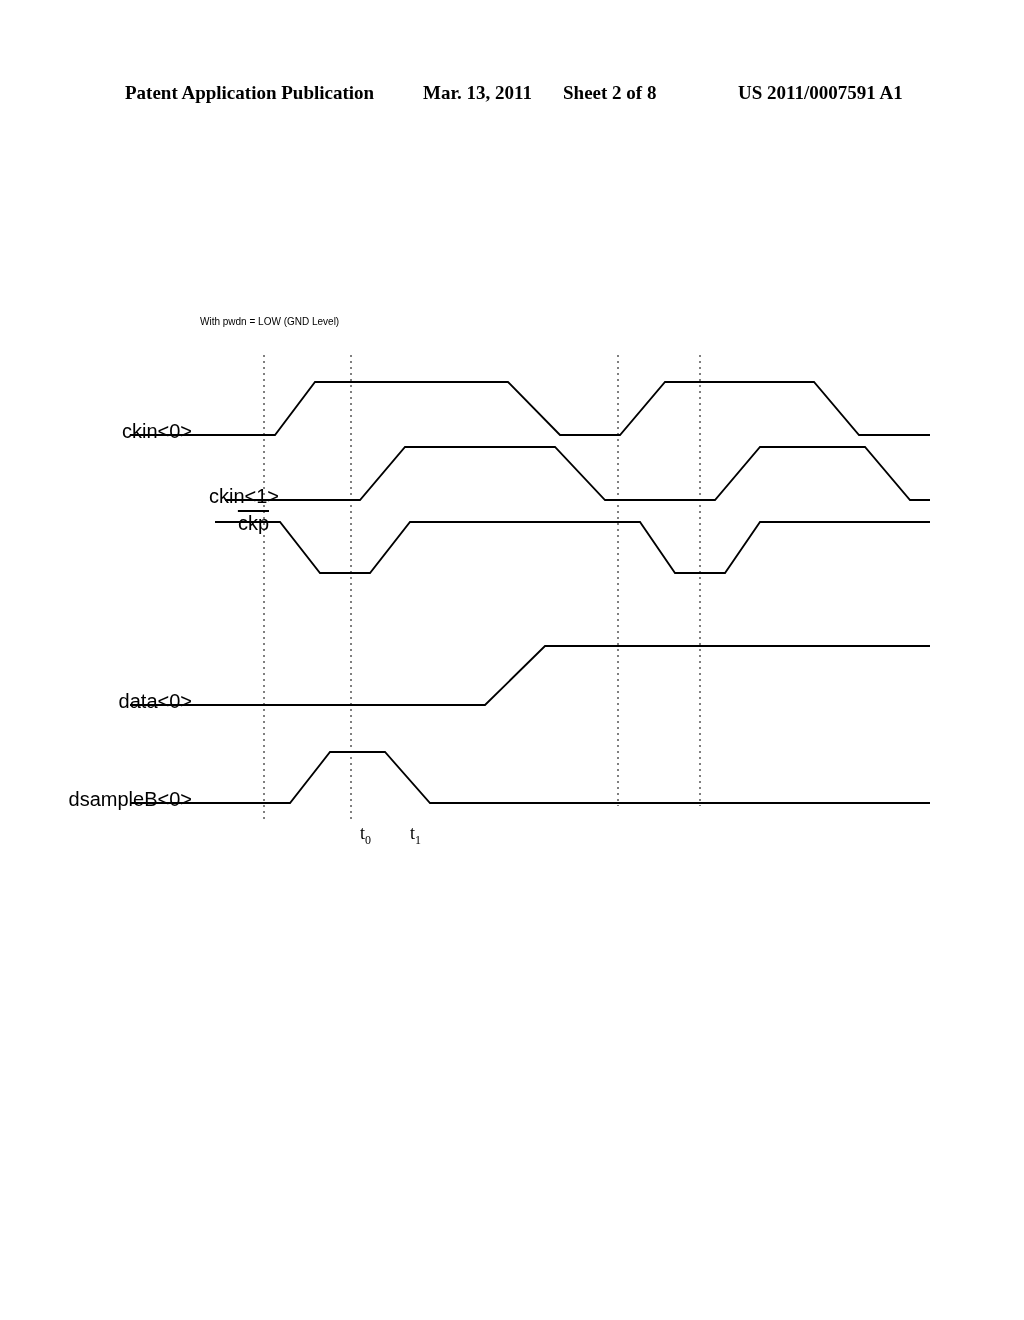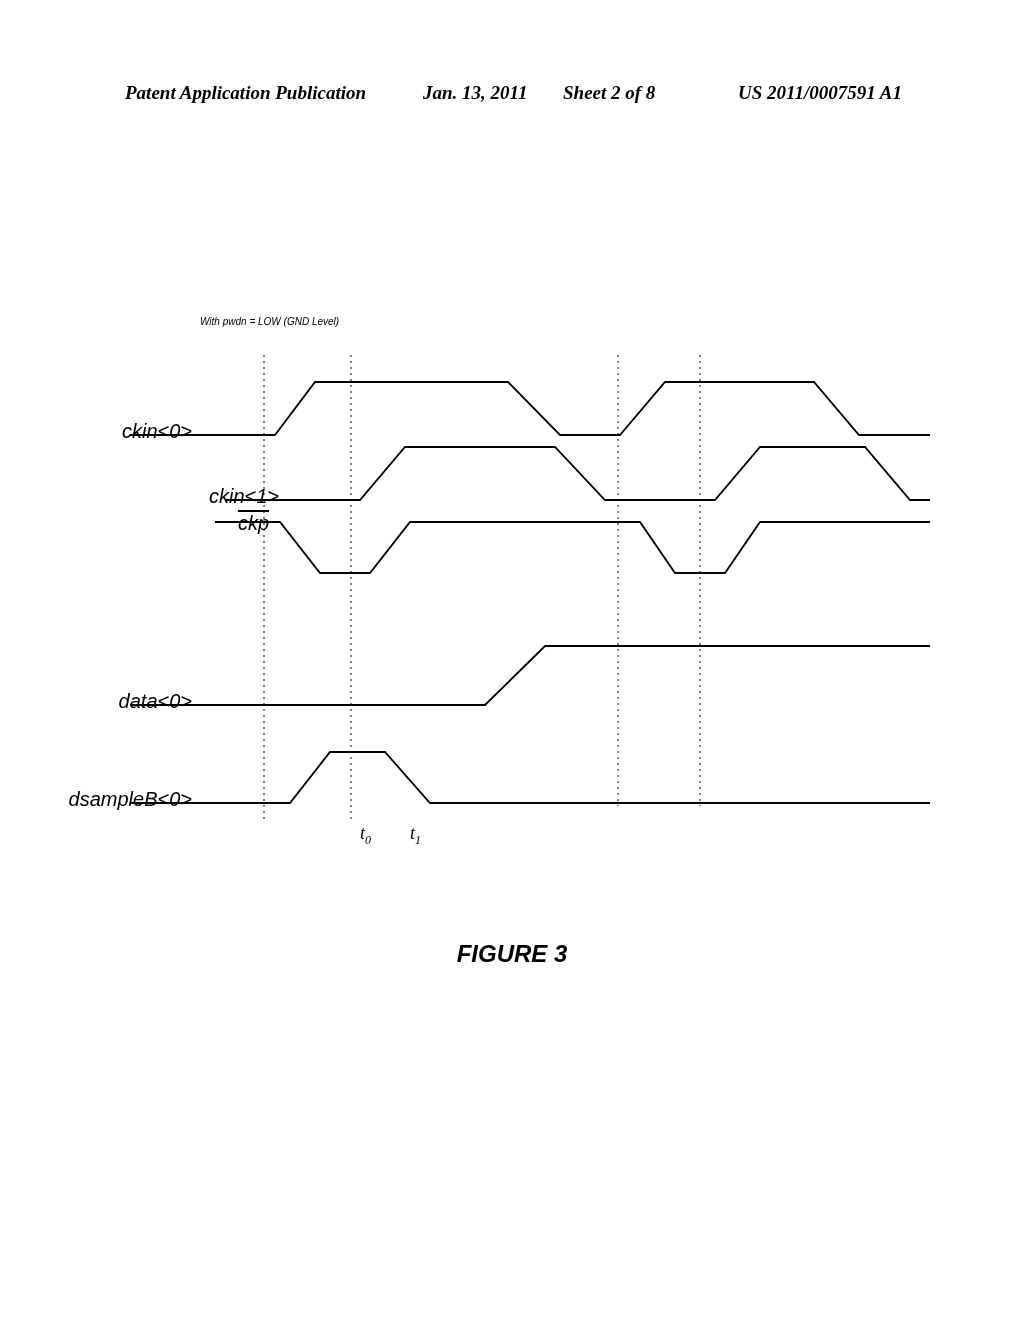--- a/index.html
+++ b/index.html
@@ -8,21 +8,20 @@
     background: #fff;
     font-family: "Times New Roman", Times, serif;
     color: #000;
     width: 1024px;
     height: 1320px;
   }
   .page {
     position: relative;
     width: 1024px;
     height: 1132px;
-    font-style: italic;
   }
   .header {
     position: absolute;
     top: 82px;
     left: 0;
     right: 0;
     font-size: 19px;
     font-weight: bold;
   }
   .header .pub-label { position: absolute; left: 125px; }
@@ -70,21 +69,21 @@
     font-weight: bold;
   }
 </style>
 </head>
 <body>
 
 <div class="page">
 
   <div class="header">
     <span class="pub-label">Patent Application Publication</span>
-    <span class="date">Jan. 13, 2011</span>
+    <span class="date">Mar. 13, 2011</span>
     <span class="sheet">Sheet 2 of 8</span>
     <span class="pubno">US 2011/0007591 A1</span>
   </div>
 
   <div class="condition">With pwdn = LOW (GND Level)</div>
 
   <div class="chart-area">
     
     <div class="lbl-wrap" style="top:65px;">
       <span class="sig-label">ckin&lt;0&gt;</span>
@@ -127,15 +126,14 @@
 
     
     <div class="time-lbl" style="left:258px; top:468px;margin-left:40px;">
       <span>t</span><sub>0</sub>
     </div>
     <div class="time-lbl" style="left:348px; top:468px;text-align:center;">
       <span>t</span><sub>1</sub>
     </div>
   </div>
 
-  <div class="figure-title">FIGURE 3</div>
 
 </div>
 
 </body></html>

